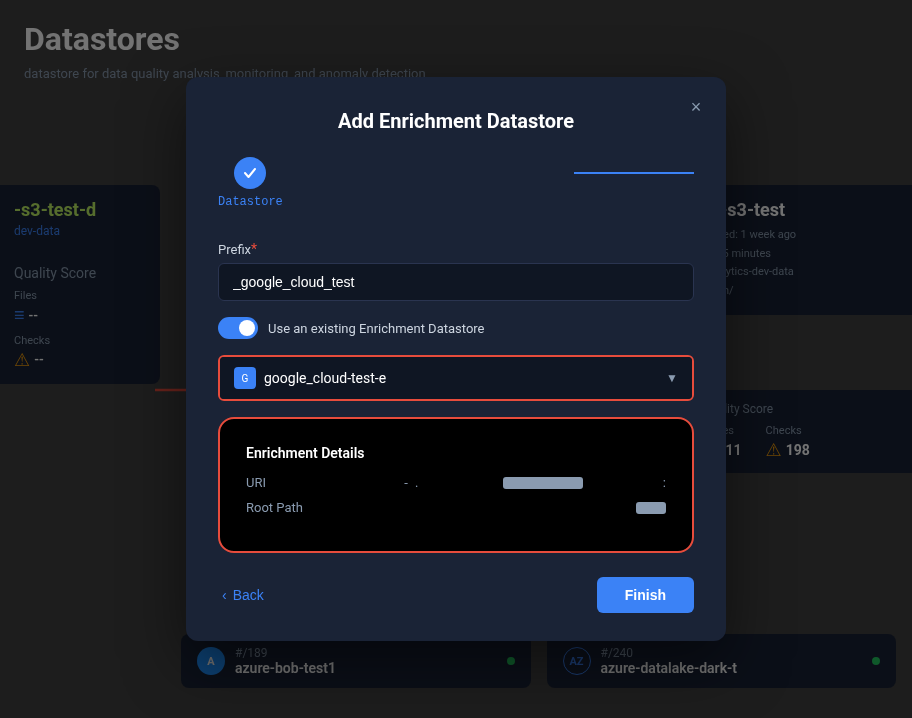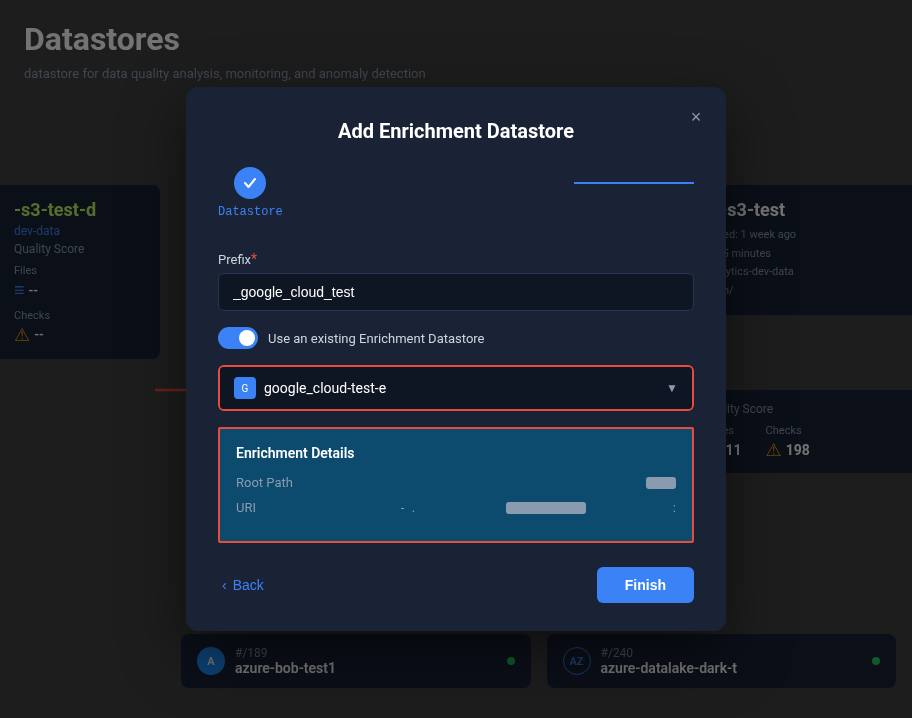--- a/index.html
+++ b/index.html
@@ -264,24 +264,24 @@
     }
 
     .dropdown-chevron {
       color: #8a9bb0;
       font-size: 12px;
     }
 
     
     .enrichment-details {
       border: 2px solid #e74c3c;
-      border-radius: 2px;
-      padding: 16px;
+      border-radius: 16px;
+      padding: 26px;
       margin-bottom: 24px;
-      background: #0c4a6e;
+      background: #000000;
     }
 
     .enrichment-title {
       font-size: 14px;
       font-weight: 600;
       color: #fff;
       margin-bottom: 14px;
     }
 
     .detail-row {
@@ -368,21 +368,21 @@
 <div class="left-panel-bg"></div>
 
 <div class="bg-content">
   <div class="bg-title">Datastores</div>
   <div class="bg-subtitle">datastore for data quality analysis, monitoring, and anomaly detection</div>
 </div>
 
 <div style="position:absolute;left:0;top:185px;width:160px;background:#1a2336;border-radius:0 8px 8px 0;padding:14px;">
   <div style="font-size:18px;font-weight:700;color:#bef264;">-s3-test-d</div>
   <div style="font-size:12px;color:#3b82f6;margin-top:4px;">dev-data</div>
-  <div style="font-size:12px;color:#8a9bb0;margin-top:4px;">Quality Score</div>
+  <div style="font-size:14px;color:#8a9bb0;margin-top:27px;">Quality Score</div>
   <div style="display:flex;gap:16px;margin-top:8px;">
     <div style="display:flex;flex-direction:column;">
       <span style="font-size:11px;color:#8a9bb0;">Files</span>
       <div style="display:flex;align-items:center;gap:4px;margin-top:2px;">
         <span class="files-icon">≡</span>
         <span style="font-size:13px;color:#fff;font-weight:600;">--</span>
       </div>
     </div>
   </div>
   <div style="display:flex;gap:16px;margin-top:8px;">
@@ -504,29 +504,29 @@
       <span class="dropdown-chevron">▼</span>
     </div>
   </div>
 
   
   <div class="enrichment-details">
     <div class="enrichment-title">Enrichment Details</div>
 
 
     <div class="detail-row">
-      <span class="detail-label">Root Path</span>
-      <span class="root-path-blurred"></span>
-    </div>
-
-    <div class="detail-row">
       <span class="detail-label">URI</span>
       <span style="color:#8a9bb0;letter-spacing:2px;margin-right:4px;">- .</span>
       <span class="uri-blurred"></span>
       <span style="color:#8a9bb0;margin-left:2px;">:</span>
+    </div>
+
+    <div class="detail-row">
+      <span class="detail-label">Root Path</span>
+      <span class="root-path-blurred"></span>
     </div>
   </div>
 
   
   <div class="modal-footer">
     <button class="btn-back">
       <span>‹</span>
       <span>Back</span>
     </button>
     <button class="btn-finish">

